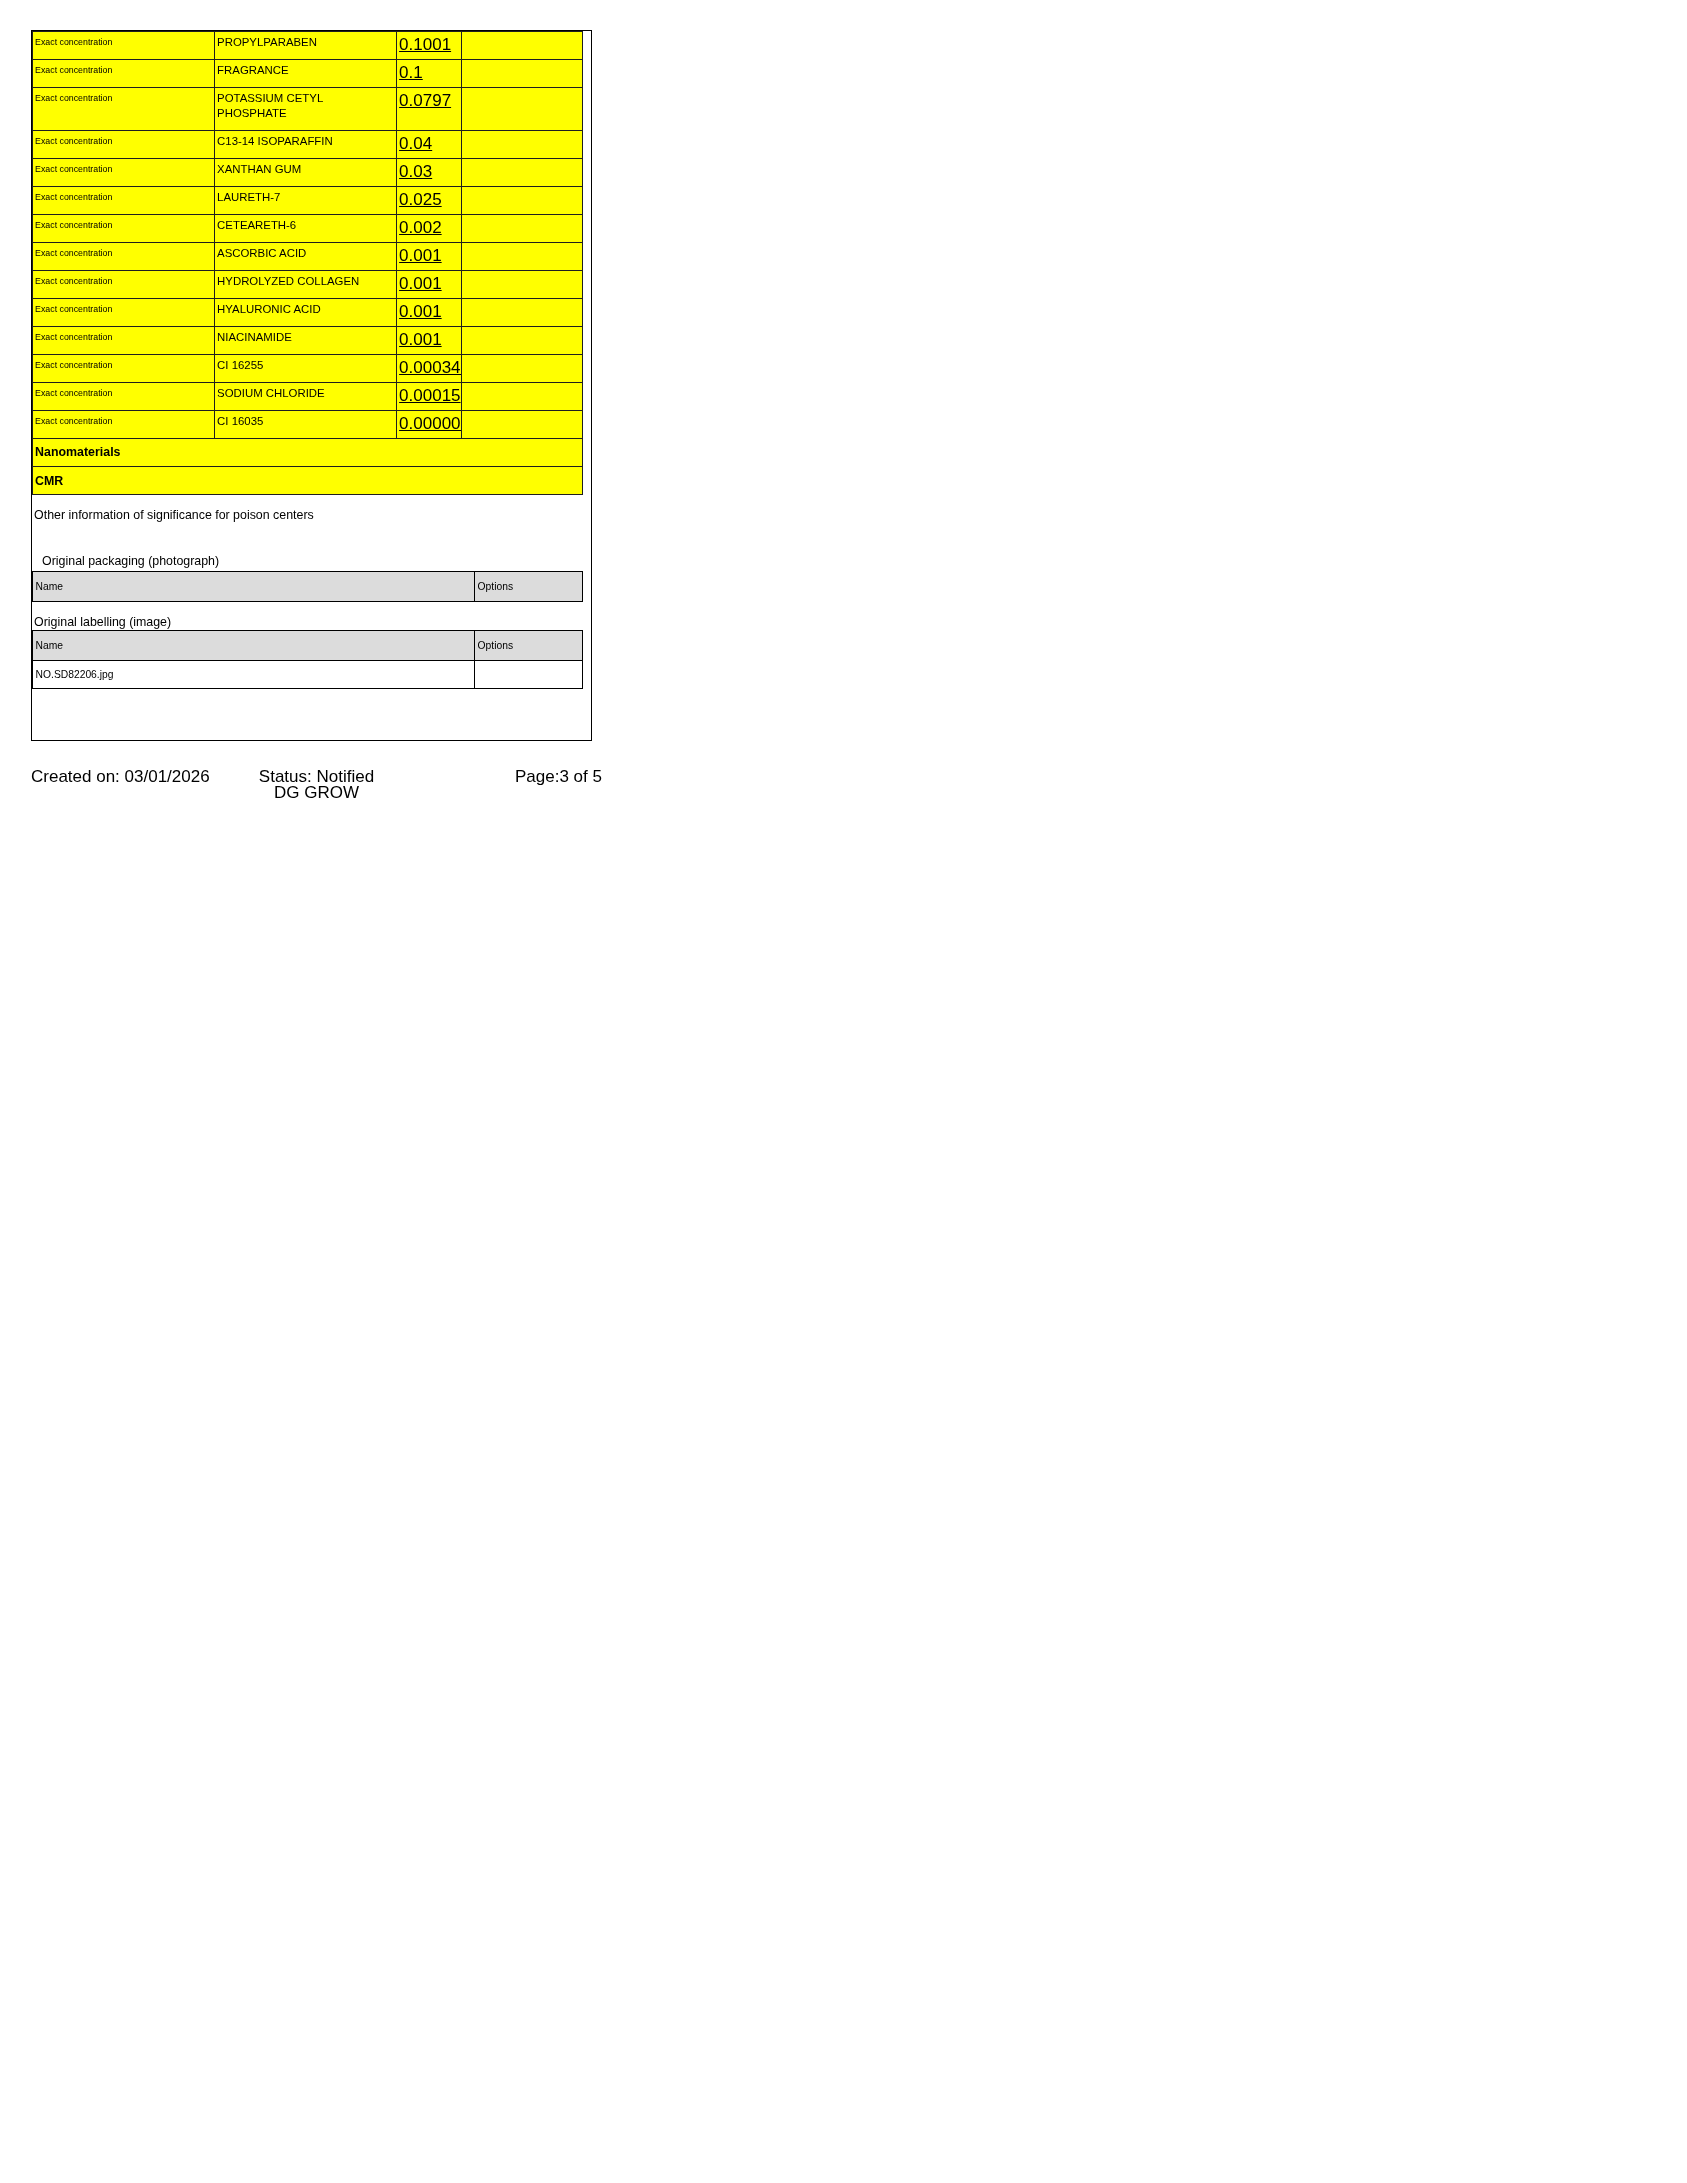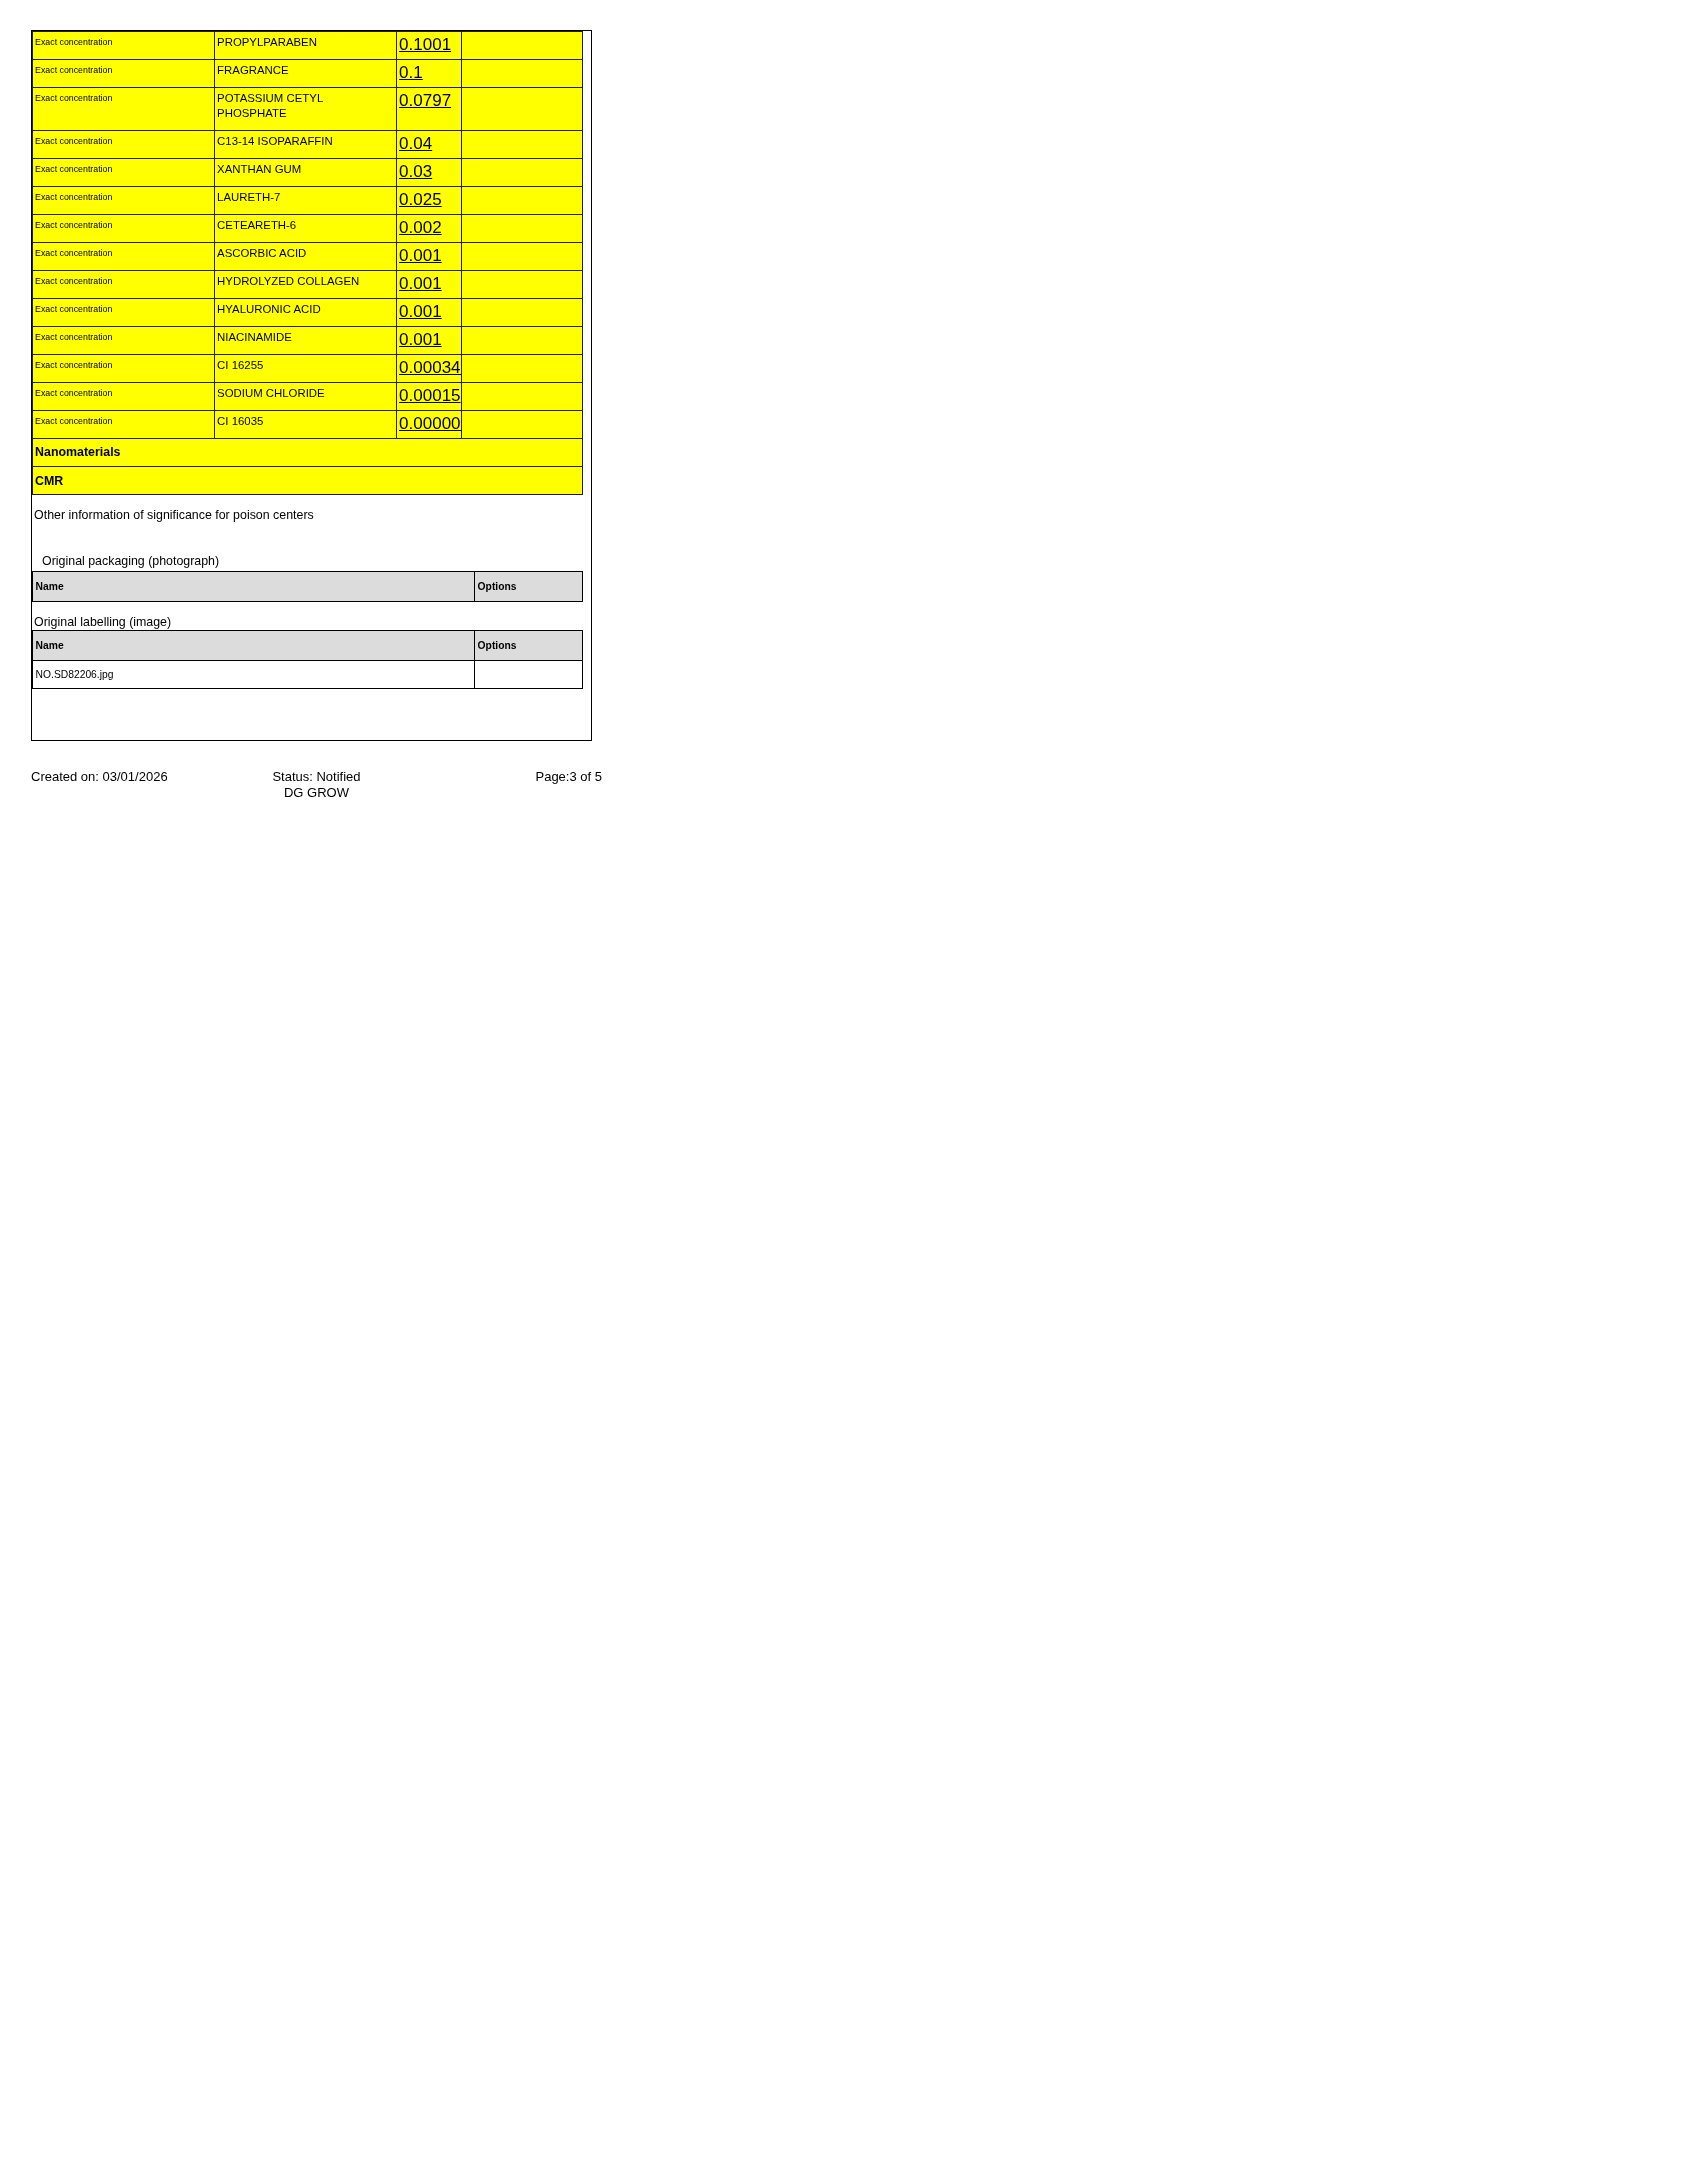--- a/index.html
+++ b/index.html
@@ -49,36 +49,36 @@
   
   .att-table{
     position:absolute;left:0;
     width:550px;
     border-collapse:collapse;table-layout:fixed;
   }
   #packaging-table{top:540px;}
   #labelling-table{top:599px;}
   .att-table th{
     background:var(--hdr,#dcdcdc);
-    font-weight:bold;text-align:left;
+    font-weight:normal;text-align:left;
     font-size:10.3px;height:29px;
     padding:0 0 0 2.6px;vertical-align:middle;
     border:0.5px solid #000;
   }
   .att-table td{
     height:27px;font-size:10.3px;
     vertical-align:middle;padding:0 0 0 2.6px;
     border:0.5px solid #000;background:#fff;
   }
   .att-table td.options-cell{border-left:0.5px solid #999;}
   
   .footer{
     position:absolute;left:31px;top:769px;width:571px;
     display:grid;grid-template-columns:1fr 1fr 1fr;
-    font-size:13px;line-height:16px;
+    font-size:17px;line-height:16px;
   }
   .footer .f-center{text-align:center;}
   .footer .f-right{text-align:right;}
 </style>
 </head>
 <body>
 
 <div class="page">
 
   <div class="outer-box">

